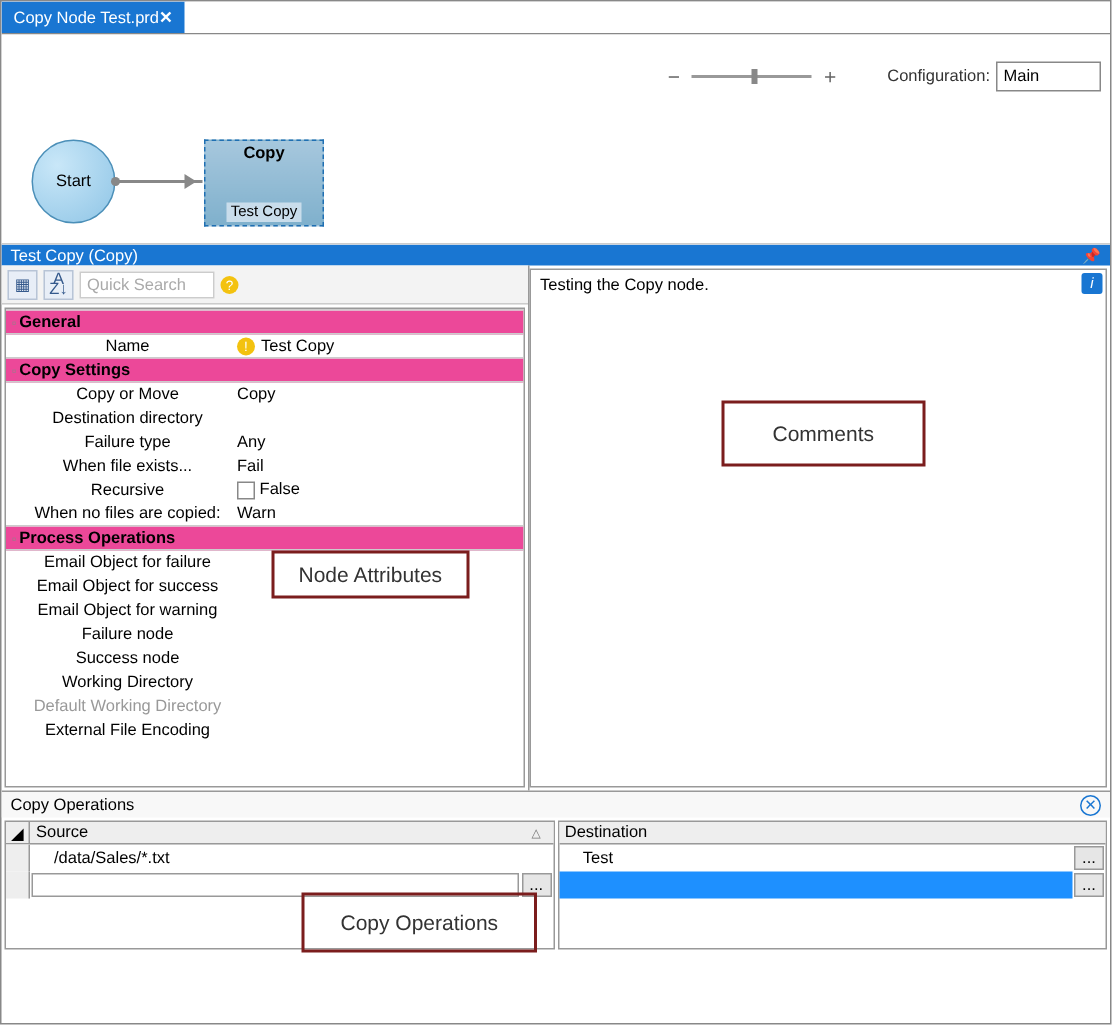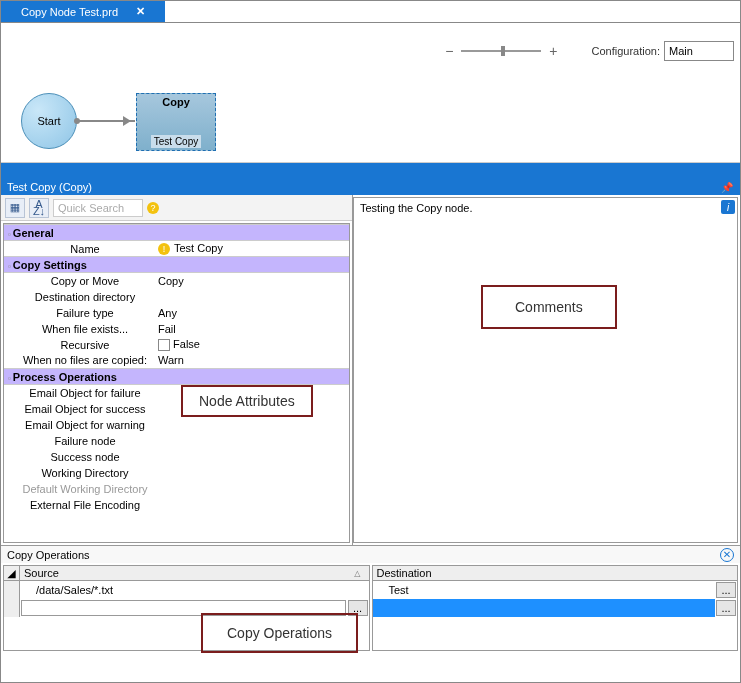--- a/index.html
+++ b/index.html
@@ -1,58 +1,58 @@
 <!DOCTYPE html>
 <html><head>
 <meta charset="utf-8">
 <style>
 * { box-sizing: border-box; margin: 0; padding: 0; font-family: Tahoma, Arial, sans-serif; font-size: 11px; }
 body { background: #fff; border: 1px solid #888; width: 741px; height: 683px; overflow: hidden; }
 
 
 .tabbar { background: #fff; height: 22px; border-bottom: 1px solid #888; display: flex; }
-.tab { background: #1976d2; color: #fff; padding: 3px 20px; display: flex; align-items: center; gap: 18px; font-size: 12px; border-right: 1px solid #fff; }
+.tab { background: #1976d2; color: #fff; padding: 3px 8px; display: flex; align-items: center; gap: 0; font-size: 12px; border-right: 1px solid #fff; }
 .tab .close { color: #fff; font-weight: bold; cursor: pointer; }
 
 
 .canvas { height: 140px; background: #fff; position: relative; border-bottom: 1px solid #ccc; }
 .config-row { position: absolute; right: 6px; top: 18px; display: flex; align-items: center; gap: 4px; }
 .config-row .slider { width: 80px; height: 2px; background: #999; position: relative; margin: 0 4px; }
 .config-row .slider .thumb { position: absolute; left: 50%; top: -4px; width: 4px; height: 10px; background: #888; }
 .config-row .plusminus { color: #666; font-size: 14px; }
 .config-row label { color: #333; padding-left: 30px; }
 .config-row input { border: 1px solid #888; padding: 2px 4px; width: 70px; height: 20px; }
 
 .start-node { position: absolute; left: 20px; top: 70px; width: 56px; height: 56px; border-radius: 50%; background: radial-gradient(circle at 30% 30%, #c9e7f8, #8fc5e6); border: 1px solid #4b8fb8; display: flex; align-items: center; justify-content: center; }
 .copy-node { position: absolute; left: 135px; top: 70px; width: 80px; height: 58px; background: linear-gradient(to bottom, #a6c7dd, #7fb0cc); border: 1px dashed #1f6fb2; display: flex; flex-direction: column; align-items: center; justify-content: space-between; padding: 2px 0; }
 .copy-node .title { font-weight: bold; color: #000; }
 .copy-node .subtitle { background: #c9ddeb; padding: 1px 3px; font-size: 10px; }
 .arrow { position: absolute; left: 76px; top: 97px; width: 58px; height: 2px; background: #888; }
 .arrow::before { content: ""; position: absolute; left: -3px; top: -2px; width: 6px; height: 6px; border-radius: 50%; background: #888; }
 .arrow::after { content: ""; position: absolute; right: -1px; top: -4px; border: 5px solid transparent; border-left: 8px solid #888; }
 
 
-.panel-title { background: #1976d2; color: #fff; padding: 2px 6px; display: flex; justify-content: space-between; align-items: flex-end; height: 32px; }
+.panel-title { background: #1976d2; color: #fff; padding: 2px 6px; display: flex; justify-content: space-between; align-items: flex-start; height: 14px; }
 .panel-title .pin { font-size: 10px; }
 
 
 .middle { display: flex; height: 350px; }
 .left-pane { width: 352px; border-right: 1px solid #999; display: flex; flex-direction: column; }
 .right-pane { flex: 1; position: relative; border: 1px solid #999; margin: 2px 2px 2px 0; }
 
 .toolbar { height: 26px; border-bottom: 1px solid #ccc; display: flex; align-items: center; gap: 4px; padding: 2px 4px; background: #f3f3f3; }
 .tool-btn { width: 20px; height: 20px; border: 1px solid #b8c4d6; background: #e8eef7; display: flex; align-items: center; justify-content: center; font-size: 10px; color: #34598c; }
 .search-box { border: 1px solid #ccc; padding: 2px 4px; width: 90px; height: 18px; color: #999; }
 .search-box::placeholder { color: #aaa; }
 .question { width:12px; height:12px; border-radius:50%; background:#f3c20f; color:#fff; font-size:9px; display:flex; align-items:center; justify-content:center; }
 
 .prop-grid { flex: 1; overflow: auto; border: 1px solid #999; margin: 2px; }
 .prop-grid table { width: 100%; border-collapse: collapse; }
 .prop-grid td { padding: 1px 4px; height: 16px; border-bottom: 0; }
-.prop-grid .sect td { background: #c4b5fd; font-weight: bold; border-top: 1px solid #ccc; border-bottom: 1px solid #ccc; }
+.prop-grid .sect td { background: #ec4899; font-weight: bold; border-top: 1px solid #ccc; border-bottom: 1px solid #ccc; }
 .prop-grid .sect td::before { content: "▫"; color: #888; margin-right: 2px; font-size: 8px; }
 .prop-grid .lbl-cell { padding-left: 16px; width: 150px; text-align: center; }
 .prop-grid .val-cell { color: #000; margin-left: 48px; }
 .prop-grid .greyed td { color: #999; }
 .chkbox { display: inline-block; width: 12px; height: 12px; border: 1px solid #888; background: #fff; vertical-align: middle; }
 
 .info-btn { position: absolute; right: 2px; top: 2px; width: 14px; height: 14px; background: #1976d2; color: #fff; border-radius: 2px; display: flex; align-items: center; justify-content: center; font-style: italic; font-size: 10px; }
 .comment-text { padding: 4px 6px; }
 
 

